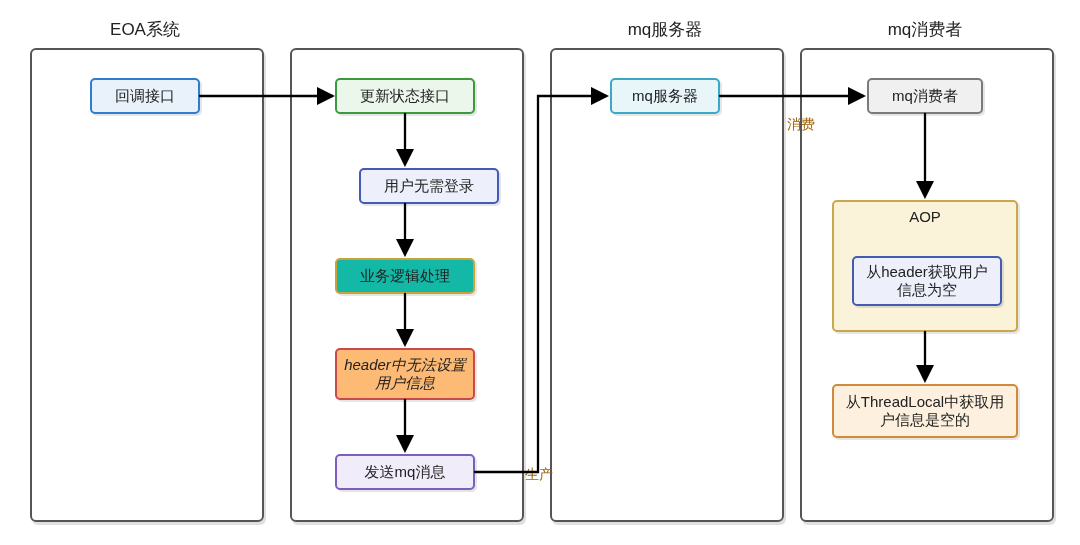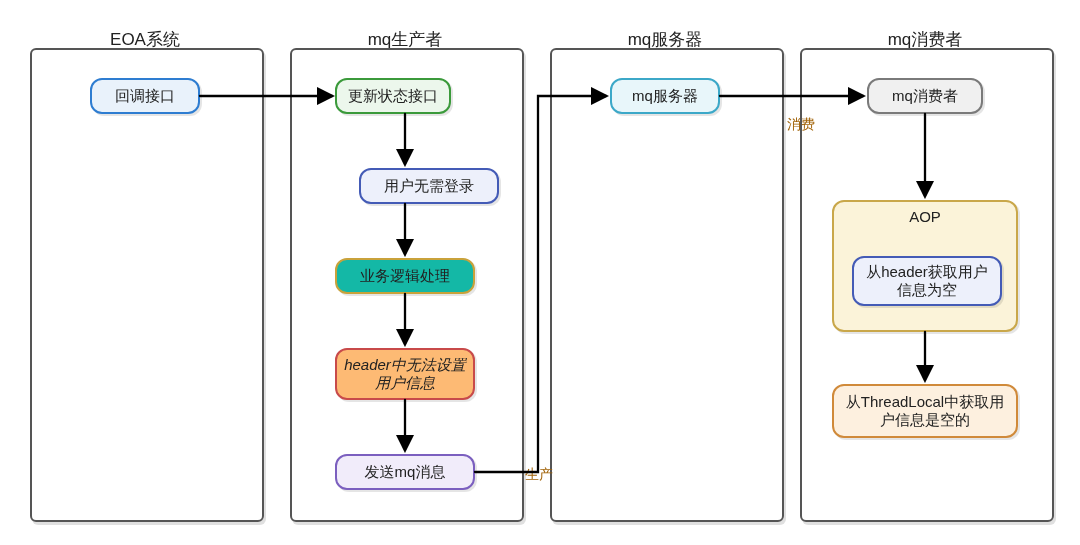--- a/index.html
+++ b/index.html
@@ -11,35 +11,34 @@
     font-family: "Comic Sans MS", "Segoe UI", "PingFang SC", "Microsoft YaHei", sans-serif;
     font-size: 15px;
     color: #222;
   }
   .stage { position: relative; width: 1080px; height: 545px; }
 
   .lane-title {
     position: absolute;
     text-align: center;
     font-size: 17px;
-    margin-top: 10px;
   }
   .lane-box {
     position: absolute;
     border: 2px solid #555;
     border-radius: 6px;
     background: transparent;
     box-shadow: 2px 3px 0 rgba(0,0,0,0.12);
   }
 
   .node {
     position: absolute;
     border-width: 2px;
     border-style: solid;
-    border-radius: 12px;
+    border-radius: 5px;
     display: flex;
     align-items: center;
     justify-content: center;
     text-align: center;
     padding: 4px 6px;
     box-sizing: border-box;
     box-shadow: 2px 2px 0 rgba(0,0,0,0.10);
     line-height: 1.2;
   }
   .node span { display: inline-block; }
@@ -67,34 +66,33 @@
     width: 1080px; height: 545px;
     pointer-events: none;
   }
 </style>
 </head>
 <body>
 
 <div class="stage">
 
   <div class="lane-title" style="left:30px;  top:18px; width:230px;">EOA系统</div>
-  <div class="lane-title" style="left:290px; top:18px; width:230px;">mq生产者</div>
   <div class="lane-title" style="left:550px; top:18px; width:230px;">mq服务器</div>
   <div class="lane-title" style="left:800px; top:18px; width:250px;">mq消费者</div>
 
   <div class="lane-box" style="left:30px;  top:48px; width:230px; height:470px;"></div>
   <div class="lane-box" style="left:290px; top:48px; width:230px; height:470px;"></div>
   <div class="lane-box" style="left:550px; top:48px; width:230px; height:470px;"></div>
   <div class="lane-box" style="left:800px; top:48px; width:250px; height:470px;"></div>
 
   <div class="node b-blue" style="left:90px; top:78px; width:110px; height:36px;">
     <span>回调接口</span>
   </div>
 
-  <div class="node b-green" style="left:335px; top:78px; width:116px; height:36px;text-align:center;">
+  <div class="node b-green" style="left:335px; top:78px; width:140px; height:36px;text-align:center;">
     <span>更新状态接口</span>
   </div>
   <div class="node b-indigo" style="left:335px; top:168px; width:140px; height:36px;margin-left:24px;">
     <span>用户无需登录</span>
   </div>
   <div class="node b-yellow" style="left:335px; top:258px; width:140px; height:36px;">
     <span>业务逻辑处理</span>
   </div>
   <div class="node b-red" style="left:335px; top:348px; width:140px; height:52px;">
     <span>header中无法设置用户信息</span>

